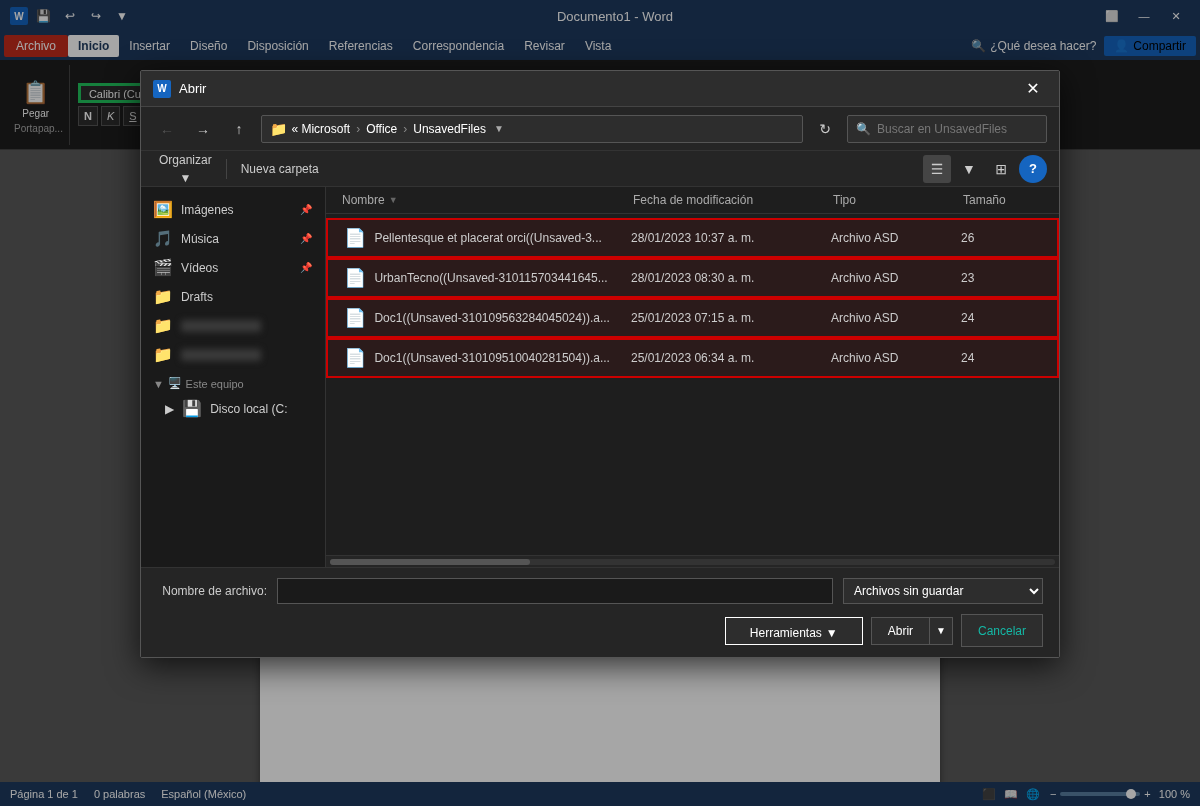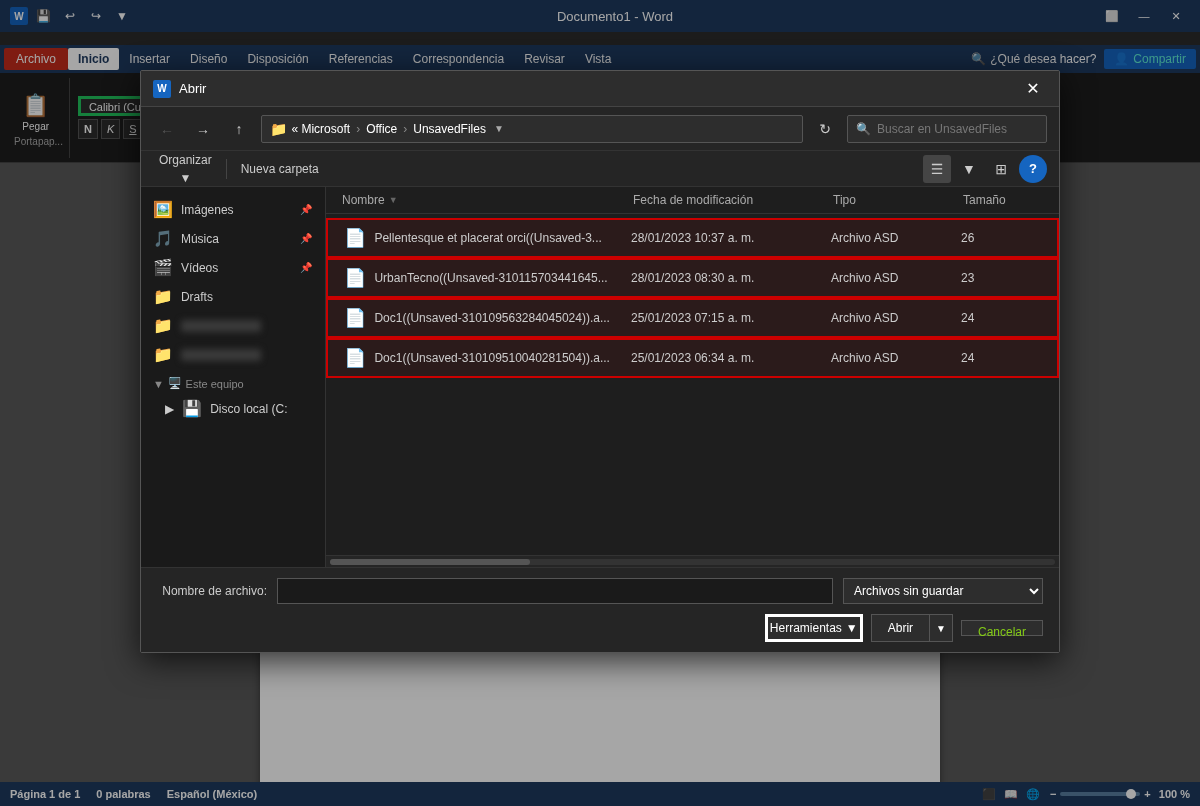--- a/index.html
+++ b/index.html
@@ -79,21 +79,20 @@
       cursor: pointer;
     }
 
     
     .menu-bar {
       height: 28px;
       background: #1e3a5f;
       display: flex;
       align-items: center;
       padding: 0 4px;
-      margin-top: 13px;
     }
     .menu-item {
       padding: 4px 10px;
       color: white;
       font-size: 12px;
       cursor: pointer;
       border-radius: 2px;
     }
     .menu-item.active { background: white; color: #1e3a5f; font-weight: 600; }
     .menu-item.archivo { background: #c42b1c; color: white; padding: 4px 12px; }
@@ -106,21 +105,21 @@
       font-size: 12px;
     }
     .search-icon-area {
       display: flex;
       align-items: center;
       gap: 4px;
       cursor: pointer;
     }
     .share-btn {
       background: #1565c0;
-      color: #5eead4;
+      color: #000000;
       border: none;
       padding: 3px 10px;
       border-radius: 2px;
       font-size: 12px;
       cursor: pointer;
       display: flex;
       align-items: center;
       gap: 4px;
     }
 
@@ -226,21 +225,20 @@
       display: flex;
       align-items: center;
       padding: 0 10px;
       color: white;
       font-size: 11px;
       justify-content: space-between;
       position: absolute;
       bottom: 0;
       left: 0;
       right: 0;
-      font-weight: bold;
     }
     .status-left { display: flex; gap: 16px; }
     .status-right { display: flex; align-items: center; gap: 8px; }
     .zoom-ctrl {
       display: flex;
       align-items: center;
       gap: 4px;
       font-size: 11px;
     }
     .zoom-slider {
@@ -628,24 +626,24 @@
       padding: 0 6px;
     }
     .footer-actions {
       display: flex;
       align-items: center;
       justify-content: flex-end;
       gap: 8px;
     }
     .herramientas-btn {
       background: #2d2d2d;
-      border: 3px solid #ffffff;
-      color: white;
-      font-size: 12px;
-      padding: 4px 2px;
+      border: 1px solid #ffffff;
+      color: white;
+      font-size: 12px;
+      padding: 4px 24px;
       cursor: pointer;
       display: flex;
       align-items: flex-end;
       gap: 4px;
       height: 28px;
     }
     .abrir-btn-group {
       display: flex;
       align-items: center;
     }
@@ -666,25 +664,25 @@
       font-size: 10px;
       padding: 4px 6px;
       cursor: pointer;
       height: 28px;
       display: flex;
       align-items: center;
     }
     .cancelar-btn {
       background: #2d2d2d;
       border: 1px solid #555;
-      color: #84cc16;
+      color: #14b8a6;
       font-size: 12px;
       padding: 4px 16px;
       cursor: pointer;
-      height: 16px;
+      height: 33px;
     }
   </style>
 </head>
 <body>
 
 <div class="word-app">
 
   <div class="title-bar">
     <div class="title-bar-left">
       <div class="qs-access">

